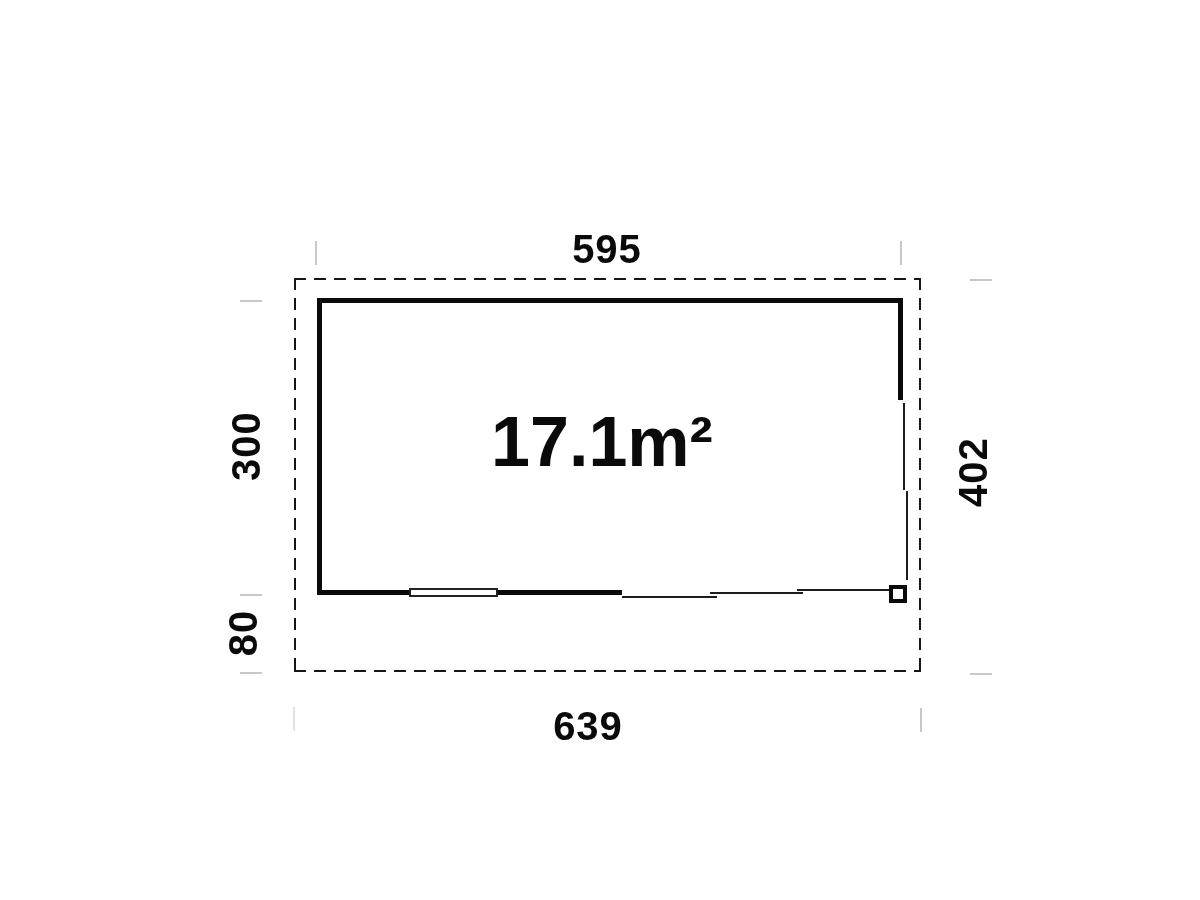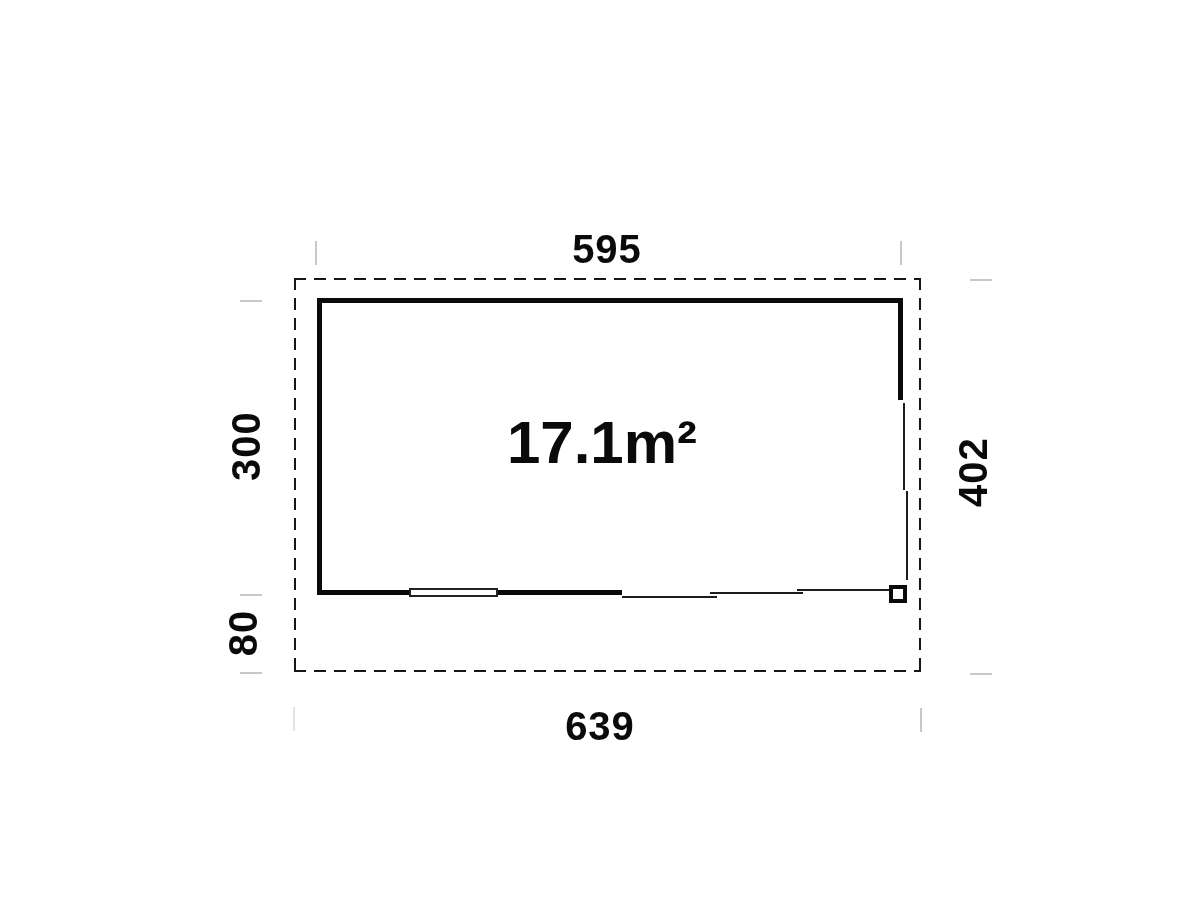--- a/index.html
+++ b/index.html
@@ -51,21 +51,21 @@
     font-weight: bold;
     letter-spacing: 1px;
     white-space: nowrap;
     transform: translate(-50%, -50%);
   }
   .dim.vert {
     transform: translate(-50%, -50%) rotate(-90deg);
   }
   .area-label {
     color: #0a0a0a;
-    font-size: 60px;
+    font-size: 70px;
     font-weight: bold;
     white-space: nowrap;
     transform: translate(-50%, -50%);
   }
 </style>
 </head>
 <body>
 
 <div class="canvas">
 
@@ -97,17 +97,17 @@
   <div class="abs tick" style="left:240px; top:644px; width:22px; height:2px;"></div>
   <div class="abs tick" style="left:970px; top:251px; width:22px; height:2px;"></div>
   <div class="abs tick" style="left:970px; top:645px; width:22px; height:2px;"></div>
   <div class="abs tick-faint" style="left:293px; top:679px; width:2px; height:24px;"></div>
   <div class="abs tick" style="left:920px; top:680px; width:2px; height:24px;"></div>
 
   <div class="abs dim" style="left:607px; top:221px;">595</div>
   <div class="abs dim vert" style="left:246px; top:418px;">300</div>
   <div class="abs dim vert" style="left:243px; top:605px;">80</div>
   <div class="abs dim vert" style="left:973px; top:444px;">402</div>
-  <div class="abs dim" style="left:600px; top:698px;">639</div>
+  <div class="abs dim" style="left:588px; top:698px;">639</div>
 
   <div class="abs area-label" style="left:602px; top:414px;">17.1m²</div>
 
 </div>
 
 </body></html>

